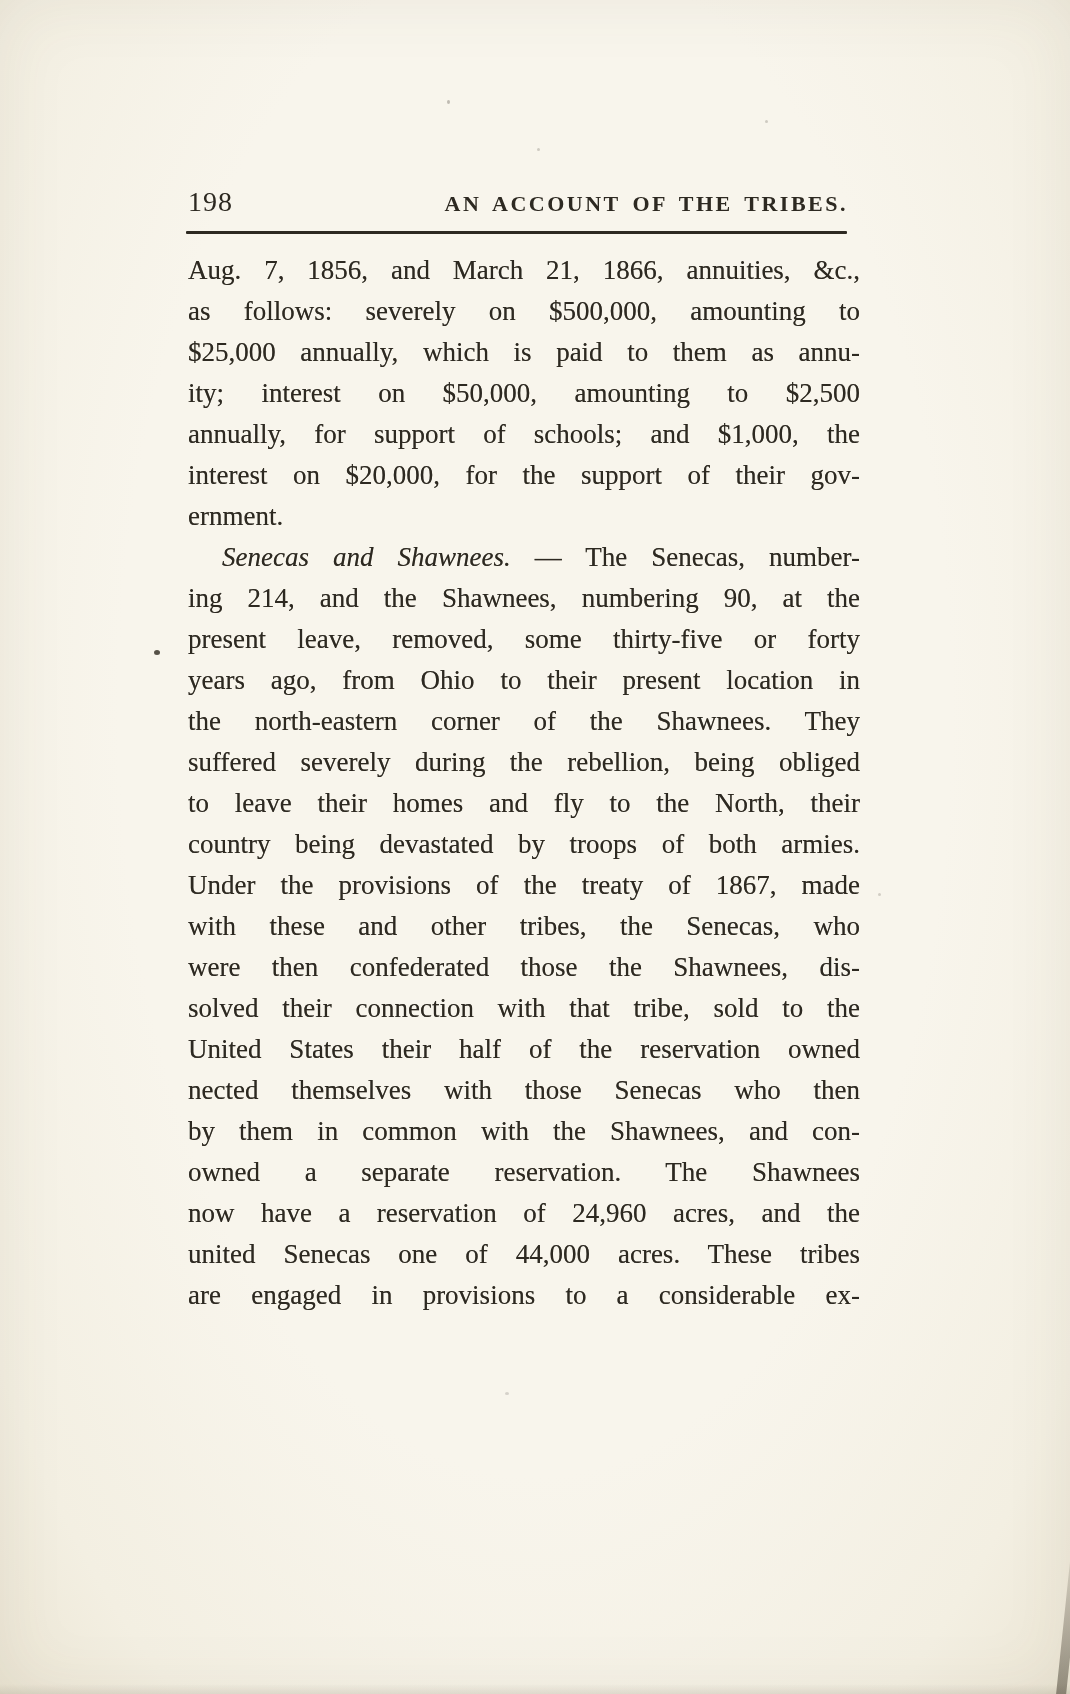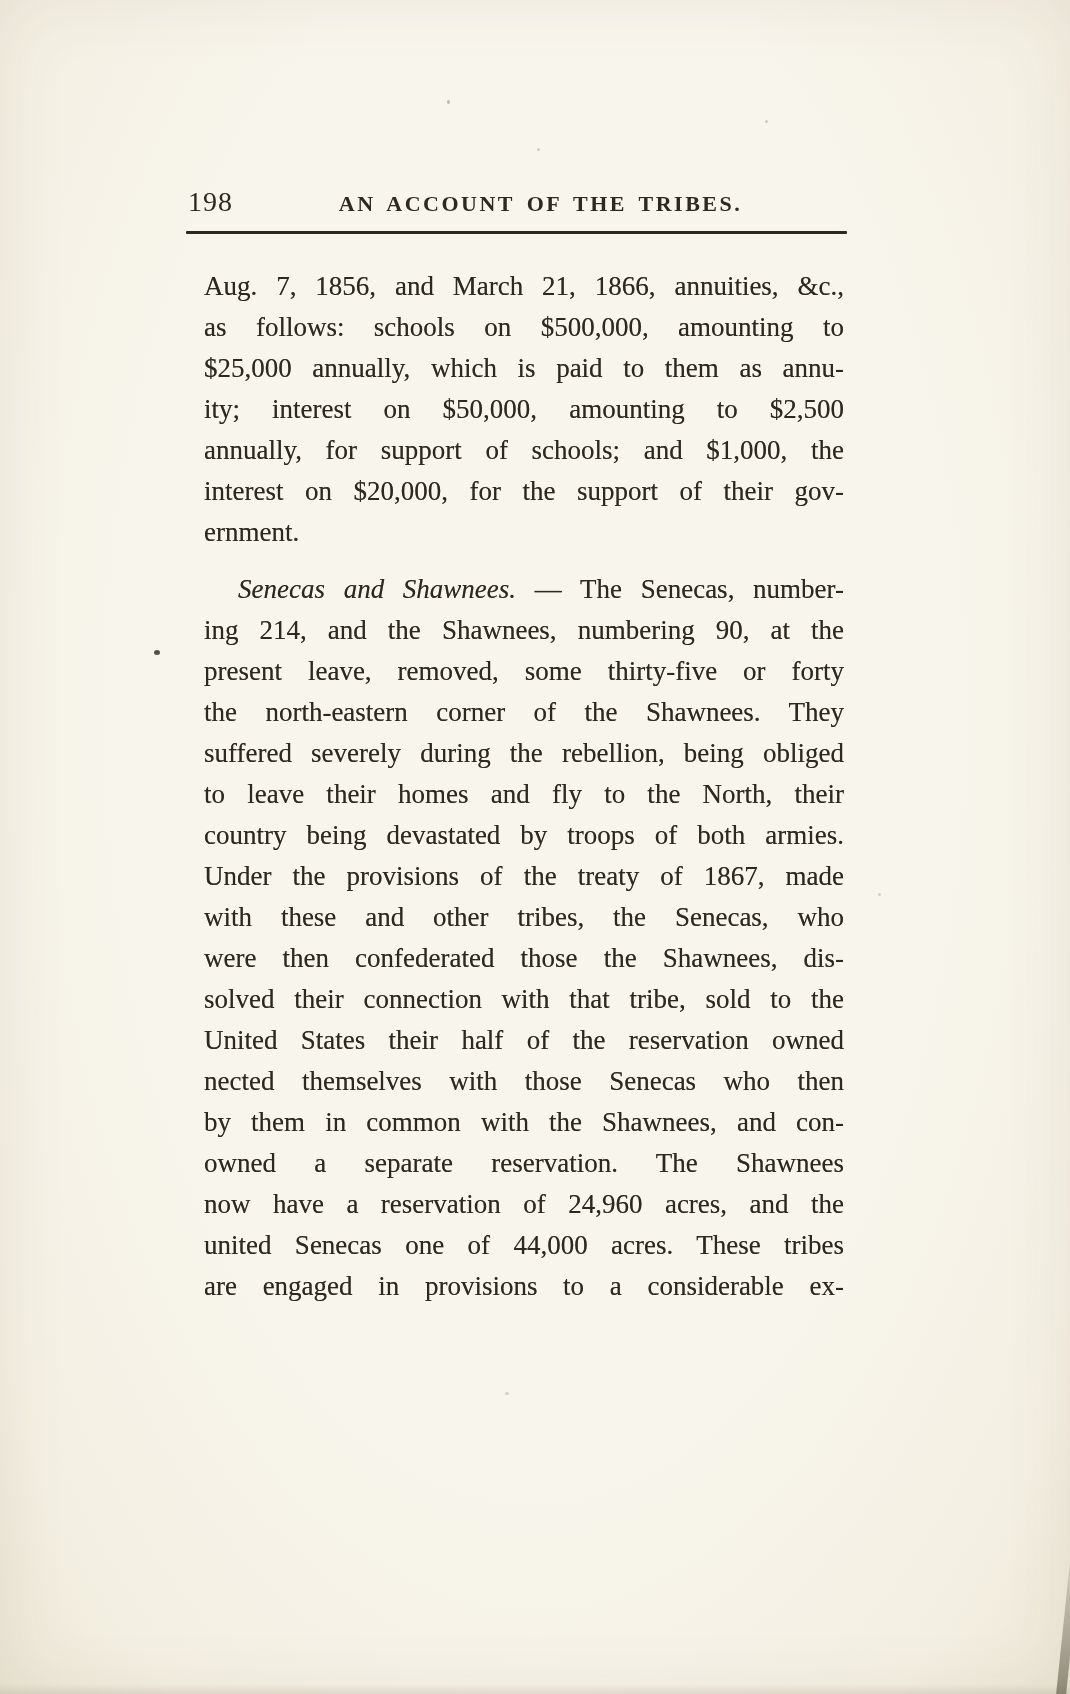--- a/index.html
+++ b/index.html
@@ -25,21 +25,21 @@
     width: 660px;
     display: flex;
     align-items: baseline;
   }
   .pagenum {
     font-size: 28px;
     letter-spacing: 1px;
   }
   .running-title {
     flex: 1;
-    text-align: center;
+    text-align: right;
     font-size: 22px;
     font-weight: bold;
     letter-spacing: 2.5px;
     word-spacing: 4px;
   }
   .rule {
     position: absolute;
     top: 231px;
     left: 186px;
     width: 661px;
@@ -49,21 +49,21 @@
   }
   .body-text {
     position: absolute;
     top: 250px;
     left: 188px;
     width: 672px;
     font-size: 27px;
     line-height: 41px;
     text-shadow: 0 0 0.5px rgba(45, 41, 33, 0.55);
   }
-  .para { margin: 16px; }
+  .para { margin: 0; }
   .tl {
     text-align: justify;
     text-align-last: justify;
     white-space: normal;
   }
   .tl.para-end {
     text-align-last: left;
   }
   .tl.indent {
     text-indent: 34px;
@@ -108,32 +108,33 @@
     <span class="pagenum">198</span>
     <span class="running-title">AN ACCOUNT OF THE TRIBES.</span>
   </div>
 
   <div class="rule"></div>
 
   <div class="body-text">
 
     <div class="para">
       <div class="tl">Aug. 7, 1856, and March 21, 1866, annuities, &amp;c.,</div>
-      <div class="tl">as follows: schools on $500,000, amounting to</div>
+      <div class="tl">as follows: severely on $500,000, amounting to</div>
       <div class="tl">$25,000 annually, which is paid to them as annu-</div>
       <div class="tl">ity; interest on $50,000, amounting to $2,500</div>
       <div class="tl">annually, for support of schools; and $1,000, the</div>
       <div class="tl">interest on $20,000, for the support of their gov-</div>
       <div class="tl para-end">ernment.</div>
     </div>
 
     <div class="para">
       <div class="tl indent"><span class="italic">Senecas and Shawnees.</span><span> — The Senecas, number-</span></div>
       <div class="tl">ing 214, and the Shawnees, numbering 90, at the</div>
       <div class="tl">present leave, removed, some thirty-five or forty</div>
+      <div class="tl">years ago, from Ohio to their present location in</div>
       <div class="tl">the north-eastern corner of the Shawnees. They</div>
       <div class="tl">suffered severely during the rebellion, being obliged</div>
       <div class="tl">to leave their homes and fly to the North, their</div>
       <div class="tl">country being devastated by troops of both armies.</div>
       <div class="tl">Under the provisions of the treaty of 1867, made</div>
       <div class="tl">with these and other tribes, the Senecas, who</div>
       <div class="tl">were then confederated those the Shawnees, dis-</div>
       <div class="tl">solved their connection with that tribe, sold to the</div>
       <div class="tl">United States their half of the reservation owned</div>
       <div class="tl">nected themselves with those Senecas who then</div>

